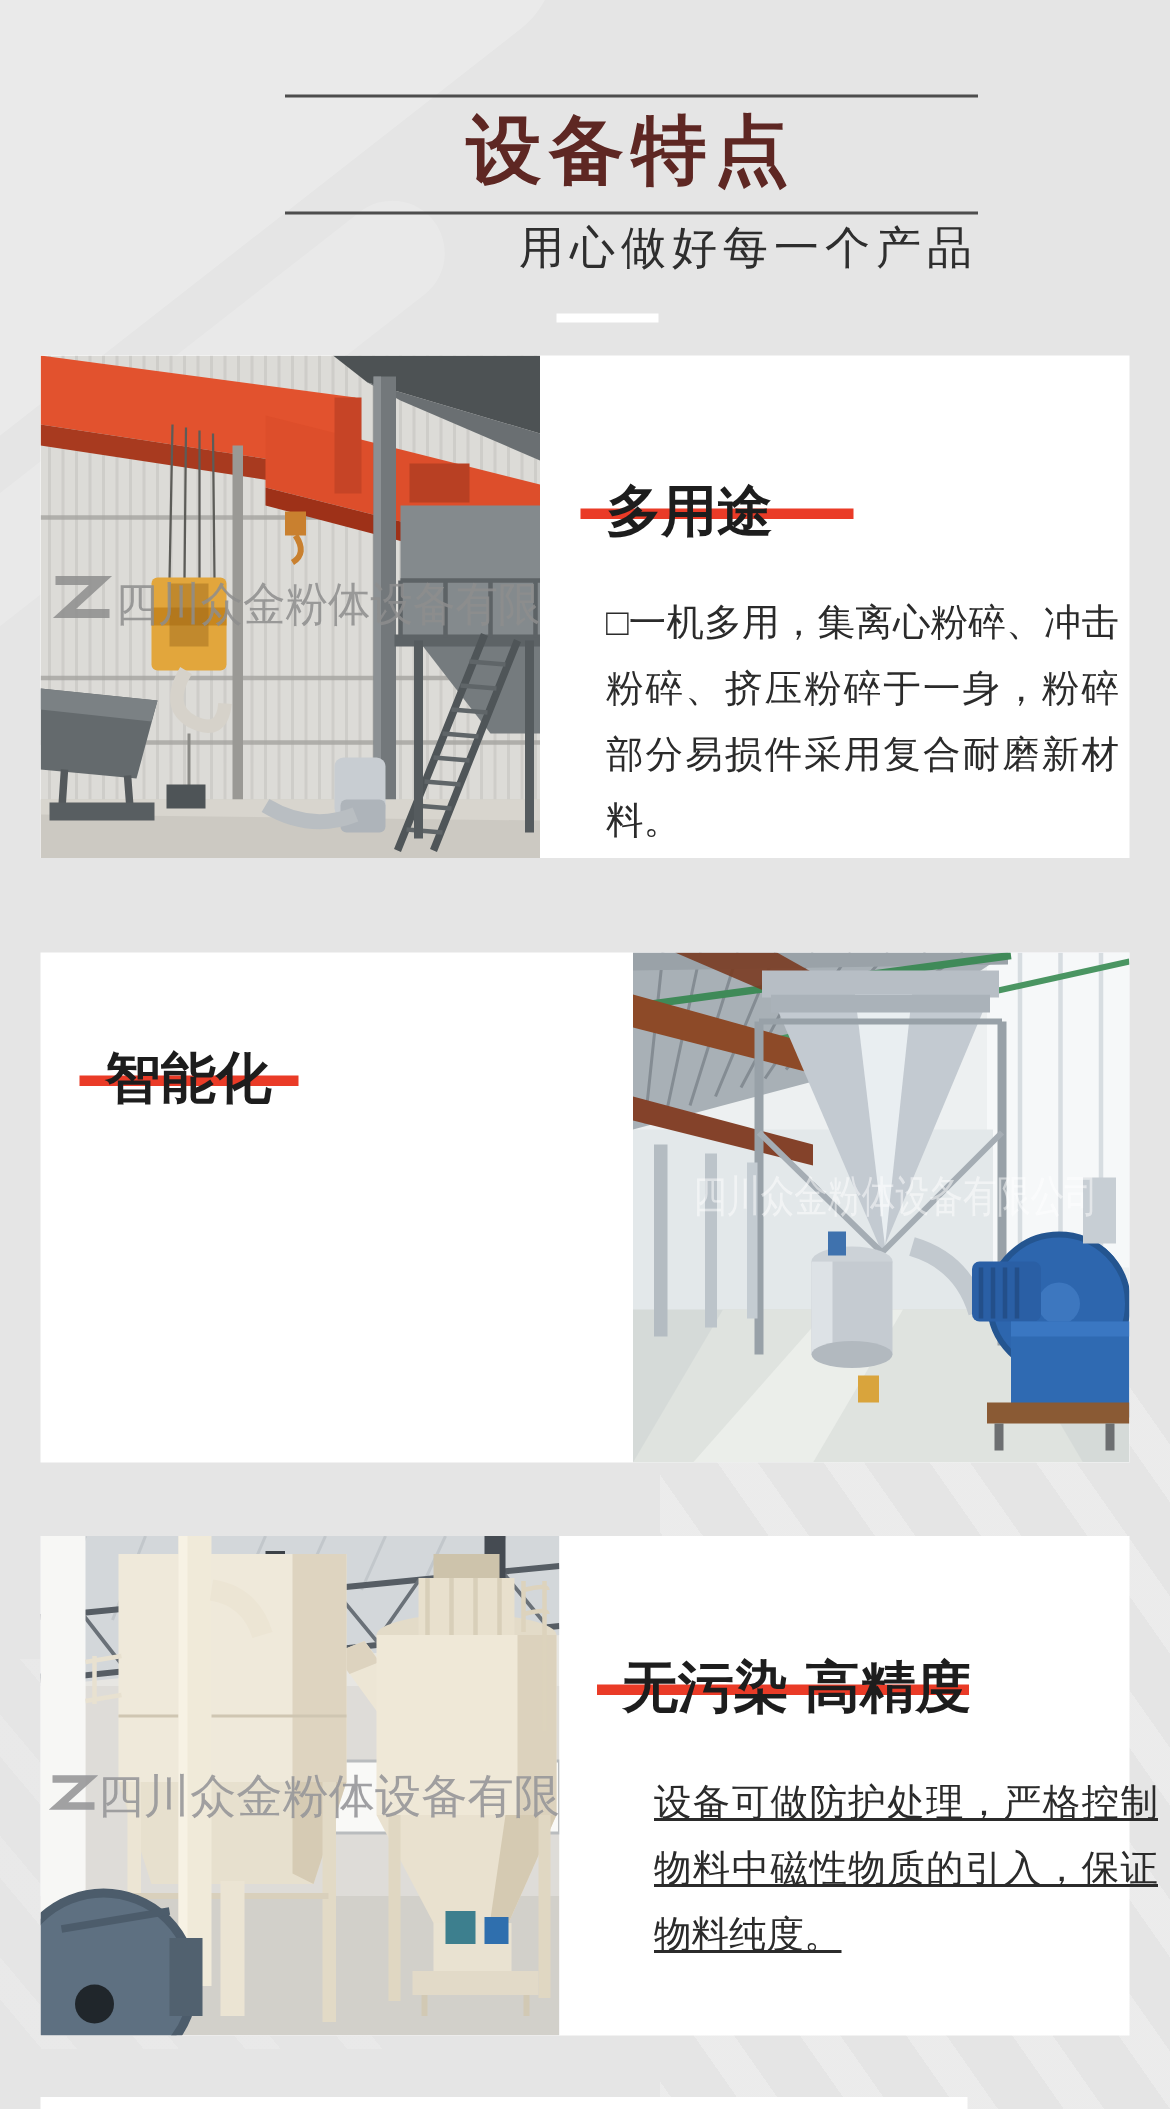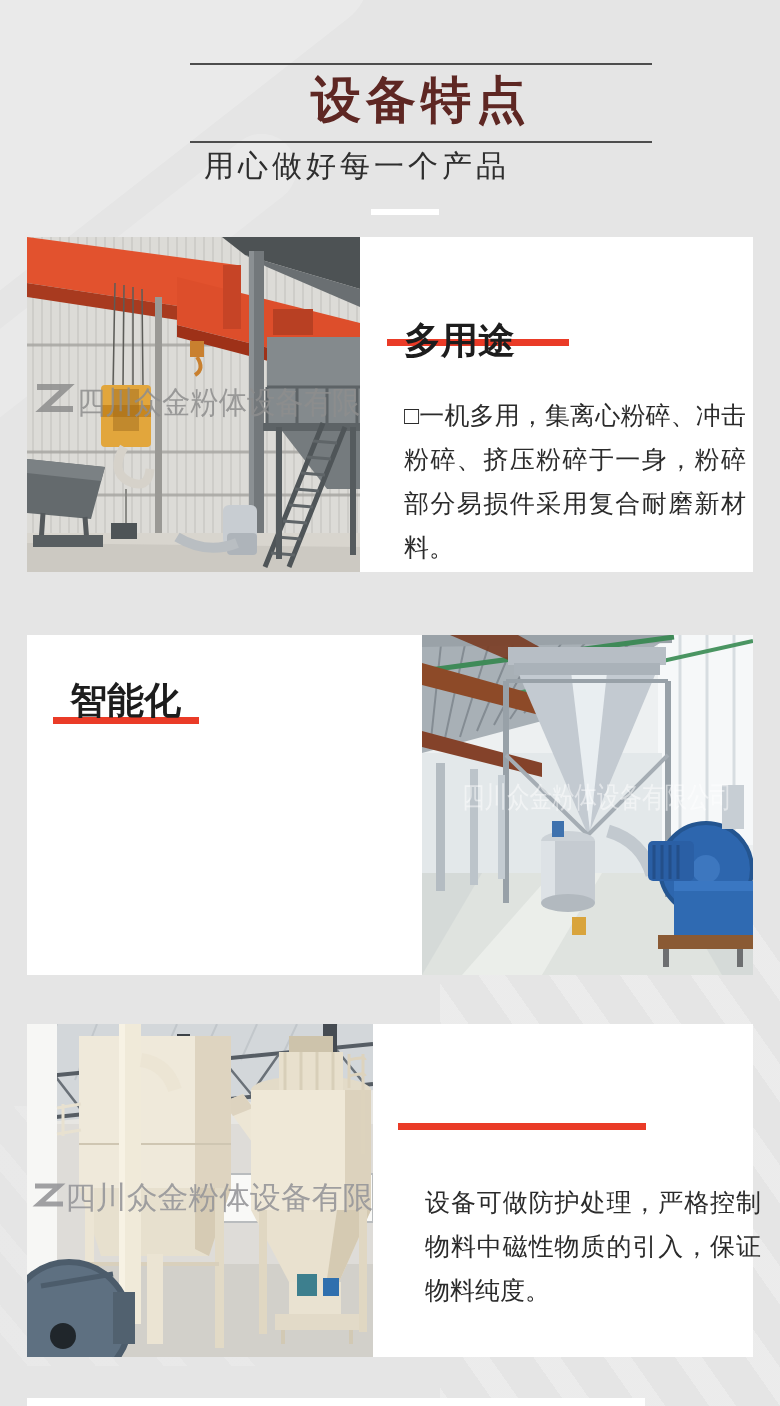--- a/index.html
+++ b/index.html
@@ -13,21 +13,21 @@
       background:repeating-linear-gradient(55deg,rgba(255,255,255,.25) 0 22px,rgba(255,255,255,0) 22px 58px);}
   .s4{left:-40px;bottom:40px;width:300px;height:260px;
       background:repeating-linear-gradient(50deg,rgba(255,255,255,.15) 0 18px,rgba(255,255,255,0) 18px 52px);}
 
   
   .hline{position:absolute;left:190px;width:462px;height:2px;background:#4d4d4d;}
   .hline-top{top:63px;}
   .hline-bottom{top:141px;}
   .page-title{position:absolute;top:72px;left:190px;width:462px;margin:0;text-align:center;
               font-size:50px;line-height:56px;font-weight:800;letter-spacing:5px;color:#5e2723;}
-  .page-subtitle{position:absolute;top:147px;left:204px;width:462px;margin:0;text-align:left;
+  .page-subtitle{position:absolute;top:147px;left:190px;width:462px;margin:0;text-align:right;
               font-size:30px;line-height:38px;letter-spacing:4px;color:#2e2e2e;}
   .accent-bar{position:absolute;top:209px;left:371px;width:68px;height:6px;background:#ffffff;}
 
   
   .card{position:absolute;left:27px;width:726px;background:#ffffff;z-index:1;}
   .card1{top:237px;height:335px;}
   .card2{top:635px;height:340px;}
   .card3{top:1024px;height:333px;}
   .photo{position:absolute;top:0;height:100%;overflow:hidden;}
   .photo svg{display:block;width:100%;height:100%;}
@@ -38,27 +38,27 @@
   .feature-title{position:absolute;margin:16px;font-size:37px;line-height:37px;font-weight:800;
                  color:#1d1d1d;z-index:3;white-space:nowrap;}
   .underline{position:absolute;height:7px;background:#ea3b27;z-index:2;}
   .feature-body{position:absolute;margin:16px;font-size:25px;line-height:44px;color:#2b2b2b;
                 text-align:justify;text-align-last:left;}
 
   .card1 .feature-title{left:361px;top:69px;}
   .card1 .underline{left:360px;top:102px;width:182px;}
   .card1 .feature-body{left:361px;top:140px;width:342px;}
 
-  .card2 .feature-title{left:27px;top:31px;}
+  .card2 .feature-title{left:27px;top:49px;}
   .card2 .underline{left:26px;top:82px;width:146px;}
   .card2 .feature-body{left:28px;top:130px;width:352px;}
 
   .card3 .feature-title{left:372px;top:66px;}
   .card3 .underline{left:371px;top:99px;width:248px;}
-  .card3 .feature-body{left:382px;top:140px;width:336px;}
+  .card3 .feature-body{left:393px;top:140px;width:336px;text-decoration:underline;}
 
   .next-card-sliver{position:absolute;left:27px;top:1398px;width:618px;height:8px;background:#ffffff;z-index:1;}
 </style>
 </head>
 <body>
 
 <div class="page">
 
   <div class="streak s1"></div>
   <div class="streak s2"></div>
@@ -232,19 +232,20 @@
         <circle cx="42" cy="298" r="60" fill="none" stroke="#4c5c6b" stroke-width="6"></circle>
         <circle cx="36" cy="312" r="13" fill="#20262b"></circle>
         <rect x="86" y="268" width="22" height="52" fill="#51616f"></rect>
         <path d="M14 262L86 250" stroke="#4c5c6b" stroke-width="5"></path>
         <g opacity="0.9">
           <path d="M8 162h24l-20 18h24" stroke="#97979a" stroke-width="5" fill="none"></path>
           <text x="38" y="184" font-size="31" fill="#97979a" textLength="370" lengthAdjust="spacingAndGlyphs">四川众金粉体设备有限公司</text>
         </g>
       </svg>
     </div>
+    <h2 class="feature-title">无污染 高精度</h2>
     <div class="underline"></div>
     <p class="feature-body">设备可做防护处理，严格控制物料中磁性物质的引入，保证物料纯度。</p>
   </section>
 
   <div class="next-card-sliver"></div>
 
 </div>
 
 </body></html>

